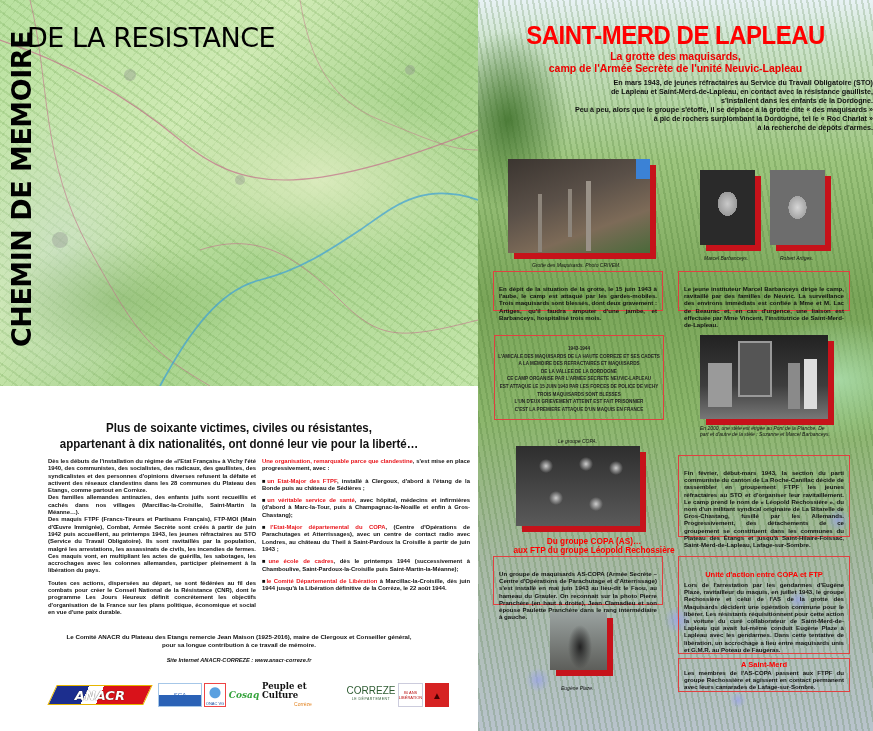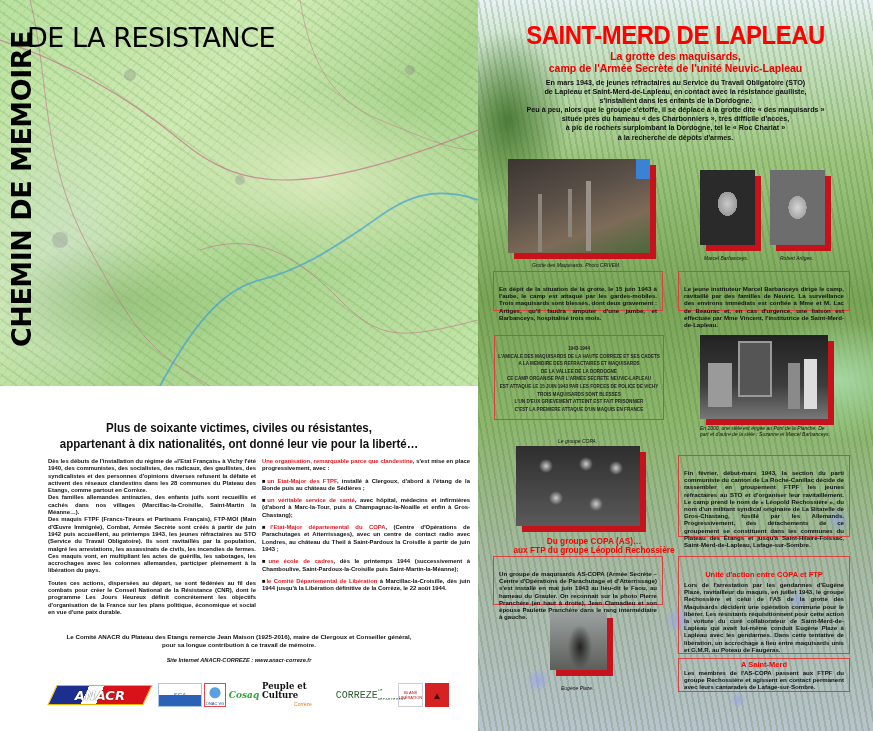--- a/index.html
+++ b/index.html
@@ -54,21 +54,21 @@
     background: linear-gradient(90deg, #1c2e8e 0 34%, #ffffff 34% 50%, #d9121a 50% 100%);
     transform: skewX(-25deg); border: 1px solid #e7b600;
     color: #fff; font-weight: bold; font-size: 13px; font-style: italic;
   }
   .logo-anacr span { transform: skewX(25deg); color: #fff; text-shadow: 0 0 1px #000; font-family: "DejaVu Sans", sans-serif; }
   .logo-sga { width: 44px; border: 1px solid #a6c7e8; background: linear-gradient(#fff 50%, #2b62b6 50%); color: #2b62b6; }
   .logo-onac { width: 22px; border: 1px solid #e44; color: #1a4fa0; font-size: 4px; align-items: flex-end; background: radial-gradient(circle at 50% 40%, #5aa0e0 5px, #fff 6px); }
   .logo-cosaq { width: 32px; color: #35a33c; font-size: 9px; font-weight: bold; font-style: italic; font-family: "DejaVu Serif", serif; }
   .logo-peuple { width: 82px; flex-direction: column; font-family: "DejaVu Serif", serif; font-weight: bold; font-size: 8.5px; line-height: 9px; color: #111; }
   .logo-peuple small { color: #e2801c; font-family: "Liberation Sans", sans-serif; font-weight: normal; font-size: 5px; }
-  .logo-correze { width: 50px; flex-direction: row; font-family: Liberation Mono, monospace; color: #2f5c33; font-size: 10px; line-height: 9px; }
+  .logo-correze { width: 50px; flex-direction: column; font-family: Liberation Sans, sans-serif; color: #2f5c33; font-size: 10px; line-height: 9px; }
   .logo-correze small { font-size: 3.5px; letter-spacing: 0.5px; }
   .logo-lib { width: 25px; border: 1px solid #ccd; color: #b11; font-size: 4px; text-align: center; }
   .logo-red { width: 24px; background: #d62222; color: #400; font-size: 10px; }
 
   
   #right {
     position: absolute; left: 478px; top: 0; width: 395px; height: 731px; overflow: hidden;
     background:
       radial-gradient(ellipse 60px 90px at 30px 120px, rgba(60,110,40,0.85), transparent),
       radial-gradient(ellipse 100px 60px at 360px 380px, rgba(170,220,170,0.9), transparent),
@@ -84,21 +84,21 @@
   .rtitle {
     position: absolute; left: 0; top: 20px; width: 395px; text-align: center;
     font-family: "Liberation Sans", sans-serif; font-weight: bold; font-size: 26px; color: #f00;
     transform: scaleX(0.92); letter-spacing: -0.5px;
   }
   .rsub {
     position: absolute; left: 0; top: 50px; width: 395px; text-align: center;
     font-weight: bold; font-size: 10.5px; line-height: 12px; color: #e00;
   }
   .rintro {
-    position: absolute; left: 0; top: 78px; width: 395px; text-align: center;
+    position: absolute; left: 0; top: 78px; width: 395px; text-align: right;
     font-weight: bold; font-size: 7.2px; line-height: 9.1px; color: #111;
   }
   .photo { position: absolute; box-shadow: 6px 6px 0 #c6121a; }
   .caption { position: absolute; font-size: 5px; font-style: italic; color: #111; }
   .box {
     position: absolute; border: 1px solid #e04040; padding: 13px 5px;
     font-weight: bold; font-size: 6.1px; line-height: 7.2px; text-align: justify; color: #111;
   }
   .box .bt { color: #f00; text-align: center; font-size: 7.5px; line-height: 9px; margin-bottom: 2px; }
   .plaque { position: absolute; left: 16px; top: 335px; width: 170px; height: 85px; border: 1px solid #e04040; text-align: center; font-size: 4.6px; line-height: 7.6px; font-weight: bold; color: #222; padding-top: 9px; }
@@ -175,21 +175,20 @@
   <div class="rtitle">SAINT-MERD DE LAPLEAU</div>
   <div class="rsub">
     <div>La grotte des maquisards,</div>
     <div>camp de l'Armée Secrète de l'unité Neuvic-Lapleau</div>
   </div>
   <div class="rintro">
     <div>En mars 1943, de jeunes réfractaires au Service du Travail Obligatoire (STO)</div>
     <div>de Lapleau et Saint-Merd-de-Lapleau, en contact avec la résistance gaulliste,</div>
     <div>s'installent dans les enfants de la Dordogne.</div>
     <div>Peu à peu, alors que le groupe s'étoffe, il se déplace à la grotte dite « des maquisards »</div>
-    <div>située près du hameau « des Charbonniers », très difficile d'accès,</div>
     <div>à pic de rochers surplombant la Dordogne, tel le « Roc Charlat »</div>
     <div>à la recherche de dépôts d'armes.</div>
   </div>
 
   <div class="photo" style="left:30px;top:159px;width:142px;height:94px;background:linear-gradient(160deg,#3b3530 0%,#5a5048 40%,#7d6b58 70%,#4a6a3a 100%);">
     <div style="position:absolute;left:30px;top:35px;width:4px;height:58px;background:#8d857b"></div>
     <div style="position:absolute;left:60px;top:30px;width:4px;height:48px;background:#8d857b"></div>
     <div style="position:absolute;left:78px;top:22px;width:5px;height:70px;background:#9a9288"></div>
     <div style="position:absolute;right:0;top:0;width:14px;height:20px;background:#3b82d6"></div>
   </div>

